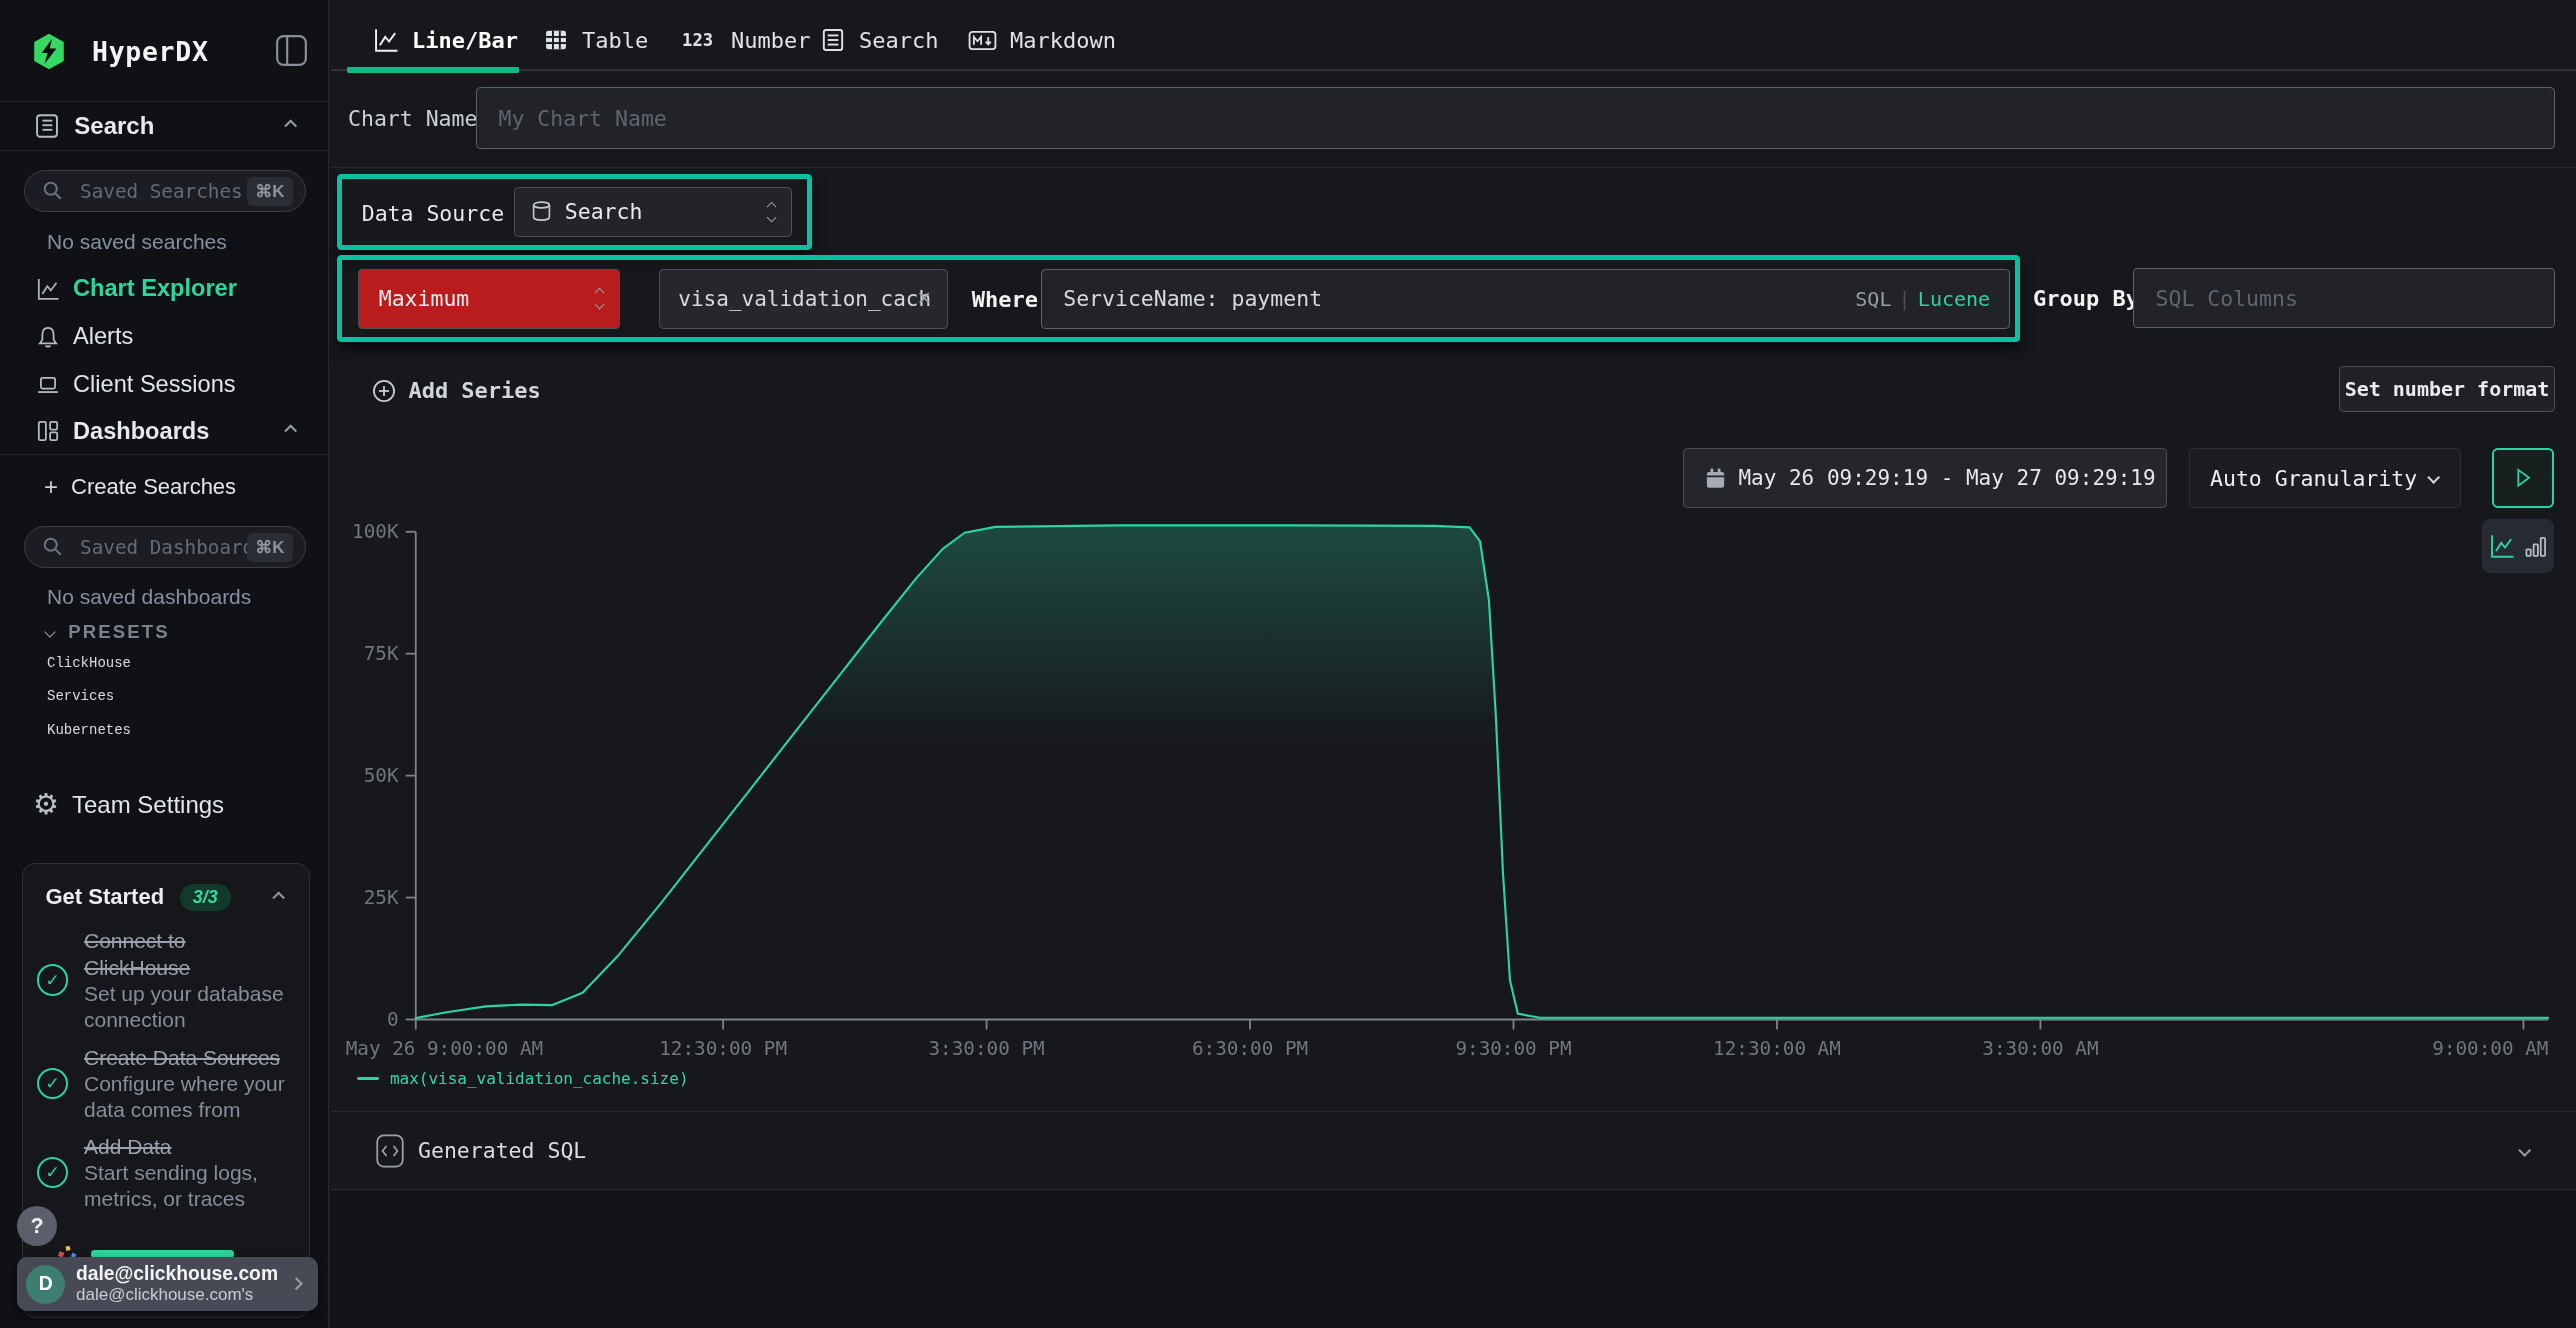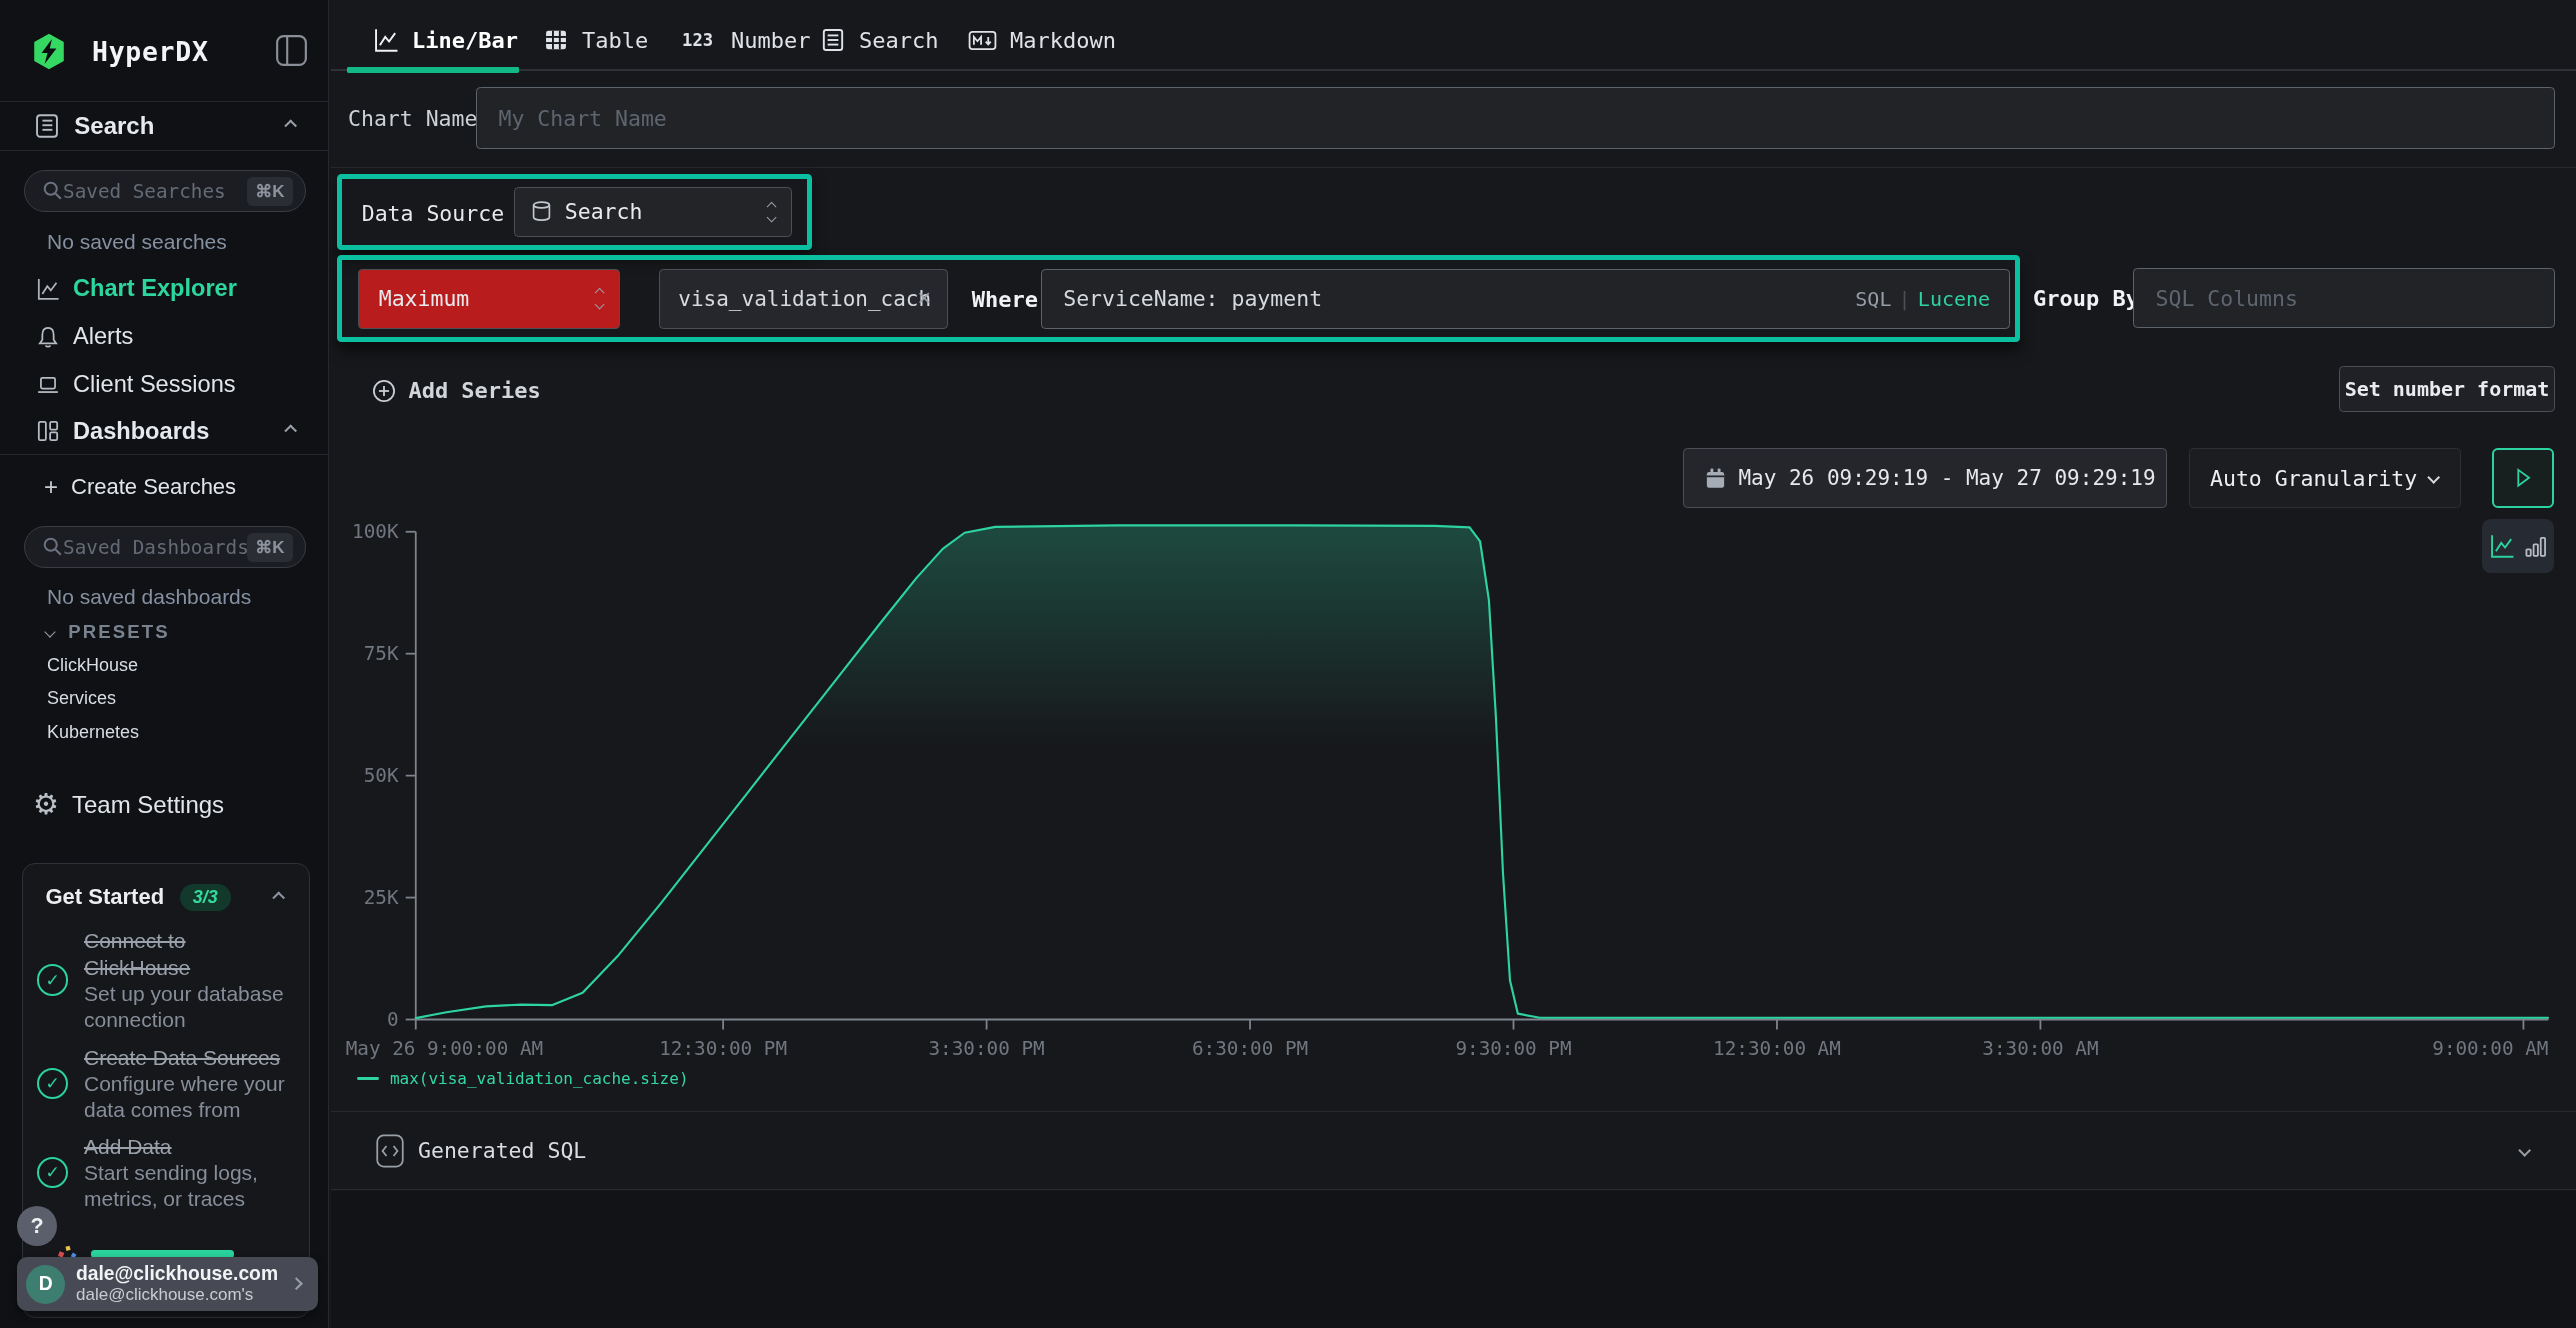--- a/index.html
+++ b/index.html
@@ -20,30 +20,30 @@
   .side-header .lbl { font-size:24px; font-weight:600; color:#e6e9ed; margin-left:14.3px; }
   .side-icon { width:26px; height:26px; margin-left:34px; flex:0 0 auto; }
   .chv { display:inline-block; width:9.3px; height:9.3px; border-right:2.1px solid #9aa0a8;
     border-bottom:2.1px solid #9aa0a8; }
   .chv.up { transform:rotate(-135deg); } .chv.down { transform:rotate(45deg); }
   .chv.right { transform:rotate(-45deg); }
   .hdr-chev { position:absolute; right:33px; }
 
   .pill { position:absolute; left:23.6px; width:282px; height:42px; border:1.4px solid #383c43;
     background:#1b1d22; border-radius:21.5px; display:flex; align-items:center; }
-  .pill .ph { font-family:"DejaVu Sans Mono",monospace; font-size:19.3px; color:#646b76; margin-left:0;text-align:right; }
+  .pill .ph { font-family:"DejaVu Sans Mono",monospace; font-size:19.3px; color:#646b76; margin-left:17px;text-align:right; }
   .kbd { position:absolute; right:11.4px; top:6.4px; height:29px; padding:0 8.6px; background:#2a2d34;
     border-radius:5.7px; color:#8d939e; font-size:17px; line-height:29px; font-weight:600; }
   .empty-txt { position:absolute; left:47px; font-size:21px; color:#8591a2; }
 
   .nav-item { position:absolute; left:0; width:328px; height:47px; display:flex; align-items:center; cursor:pointer; }
   .nav-item .nlbl { font-size:23.6px; color:#e2e6ea; margin-left:13px; }
   .nav-item.active .nlbl { color:#2dd69c; font-weight:bold; }
 
-  .preset-item { position:absolute; left:47px; font-size:18px; color:#d9dde3; cursor:pointer; }
+  .preset-item { position:absolute; left:47px; font-size:14px; color:#d9dde3; cursor:pointer;font-family:Liberation Mono, monospace; }
   .presets-hdr { position:absolute; left:46px; display:flex; align-items:center; gap:14.3px; }
   .presets-hdr .plbl { font-size:18.6px; letter-spacing:2.1px; color:#79828f; font-weight:600; }
 
   
   #gs-card { position:absolute; left:21.5px; top:863px; width:288px; height:455px;
     background:#15171b; border:1.4px solid #2e3137; border-radius:13px; overflow:hidden; z-index:1; }
   .gs-header { position:absolute; left:23px; top:20px; width:242px; display:flex; align-items:center; }
   .gs-title { font-size:22px; font-weight:bold; color:#eceef1; }
   .gs-badge { margin-left:15.7px; background:#12392b; color:#36d89e; font-weight:bold; font-size:18px;
     padding:2.9px 13px; border-radius:14.3px;font-style:italic; }

